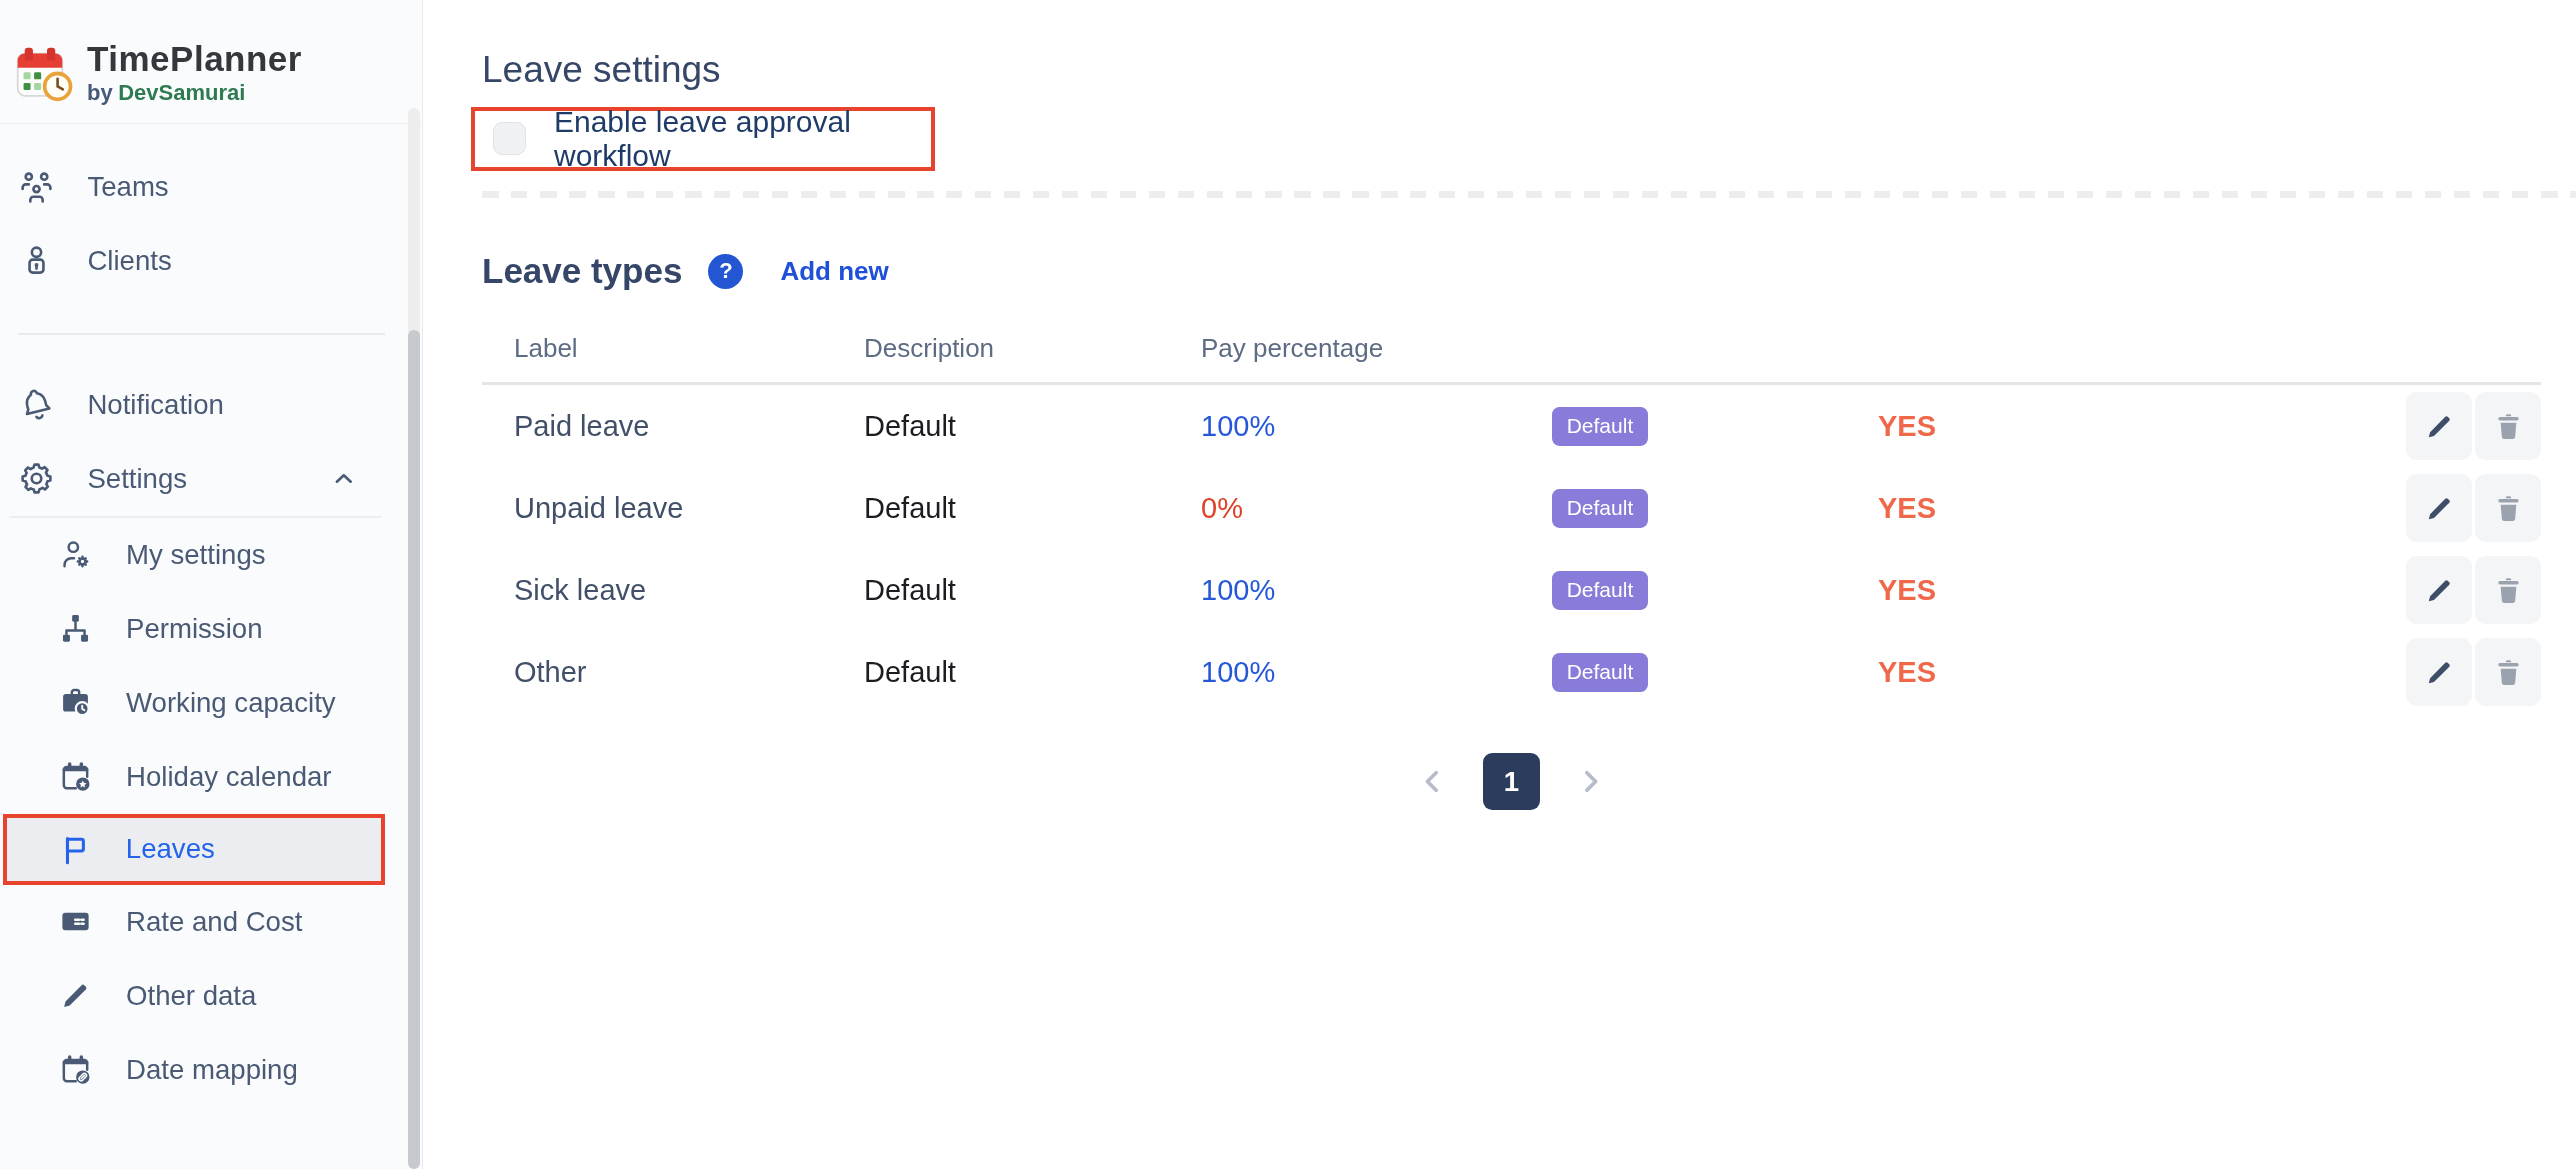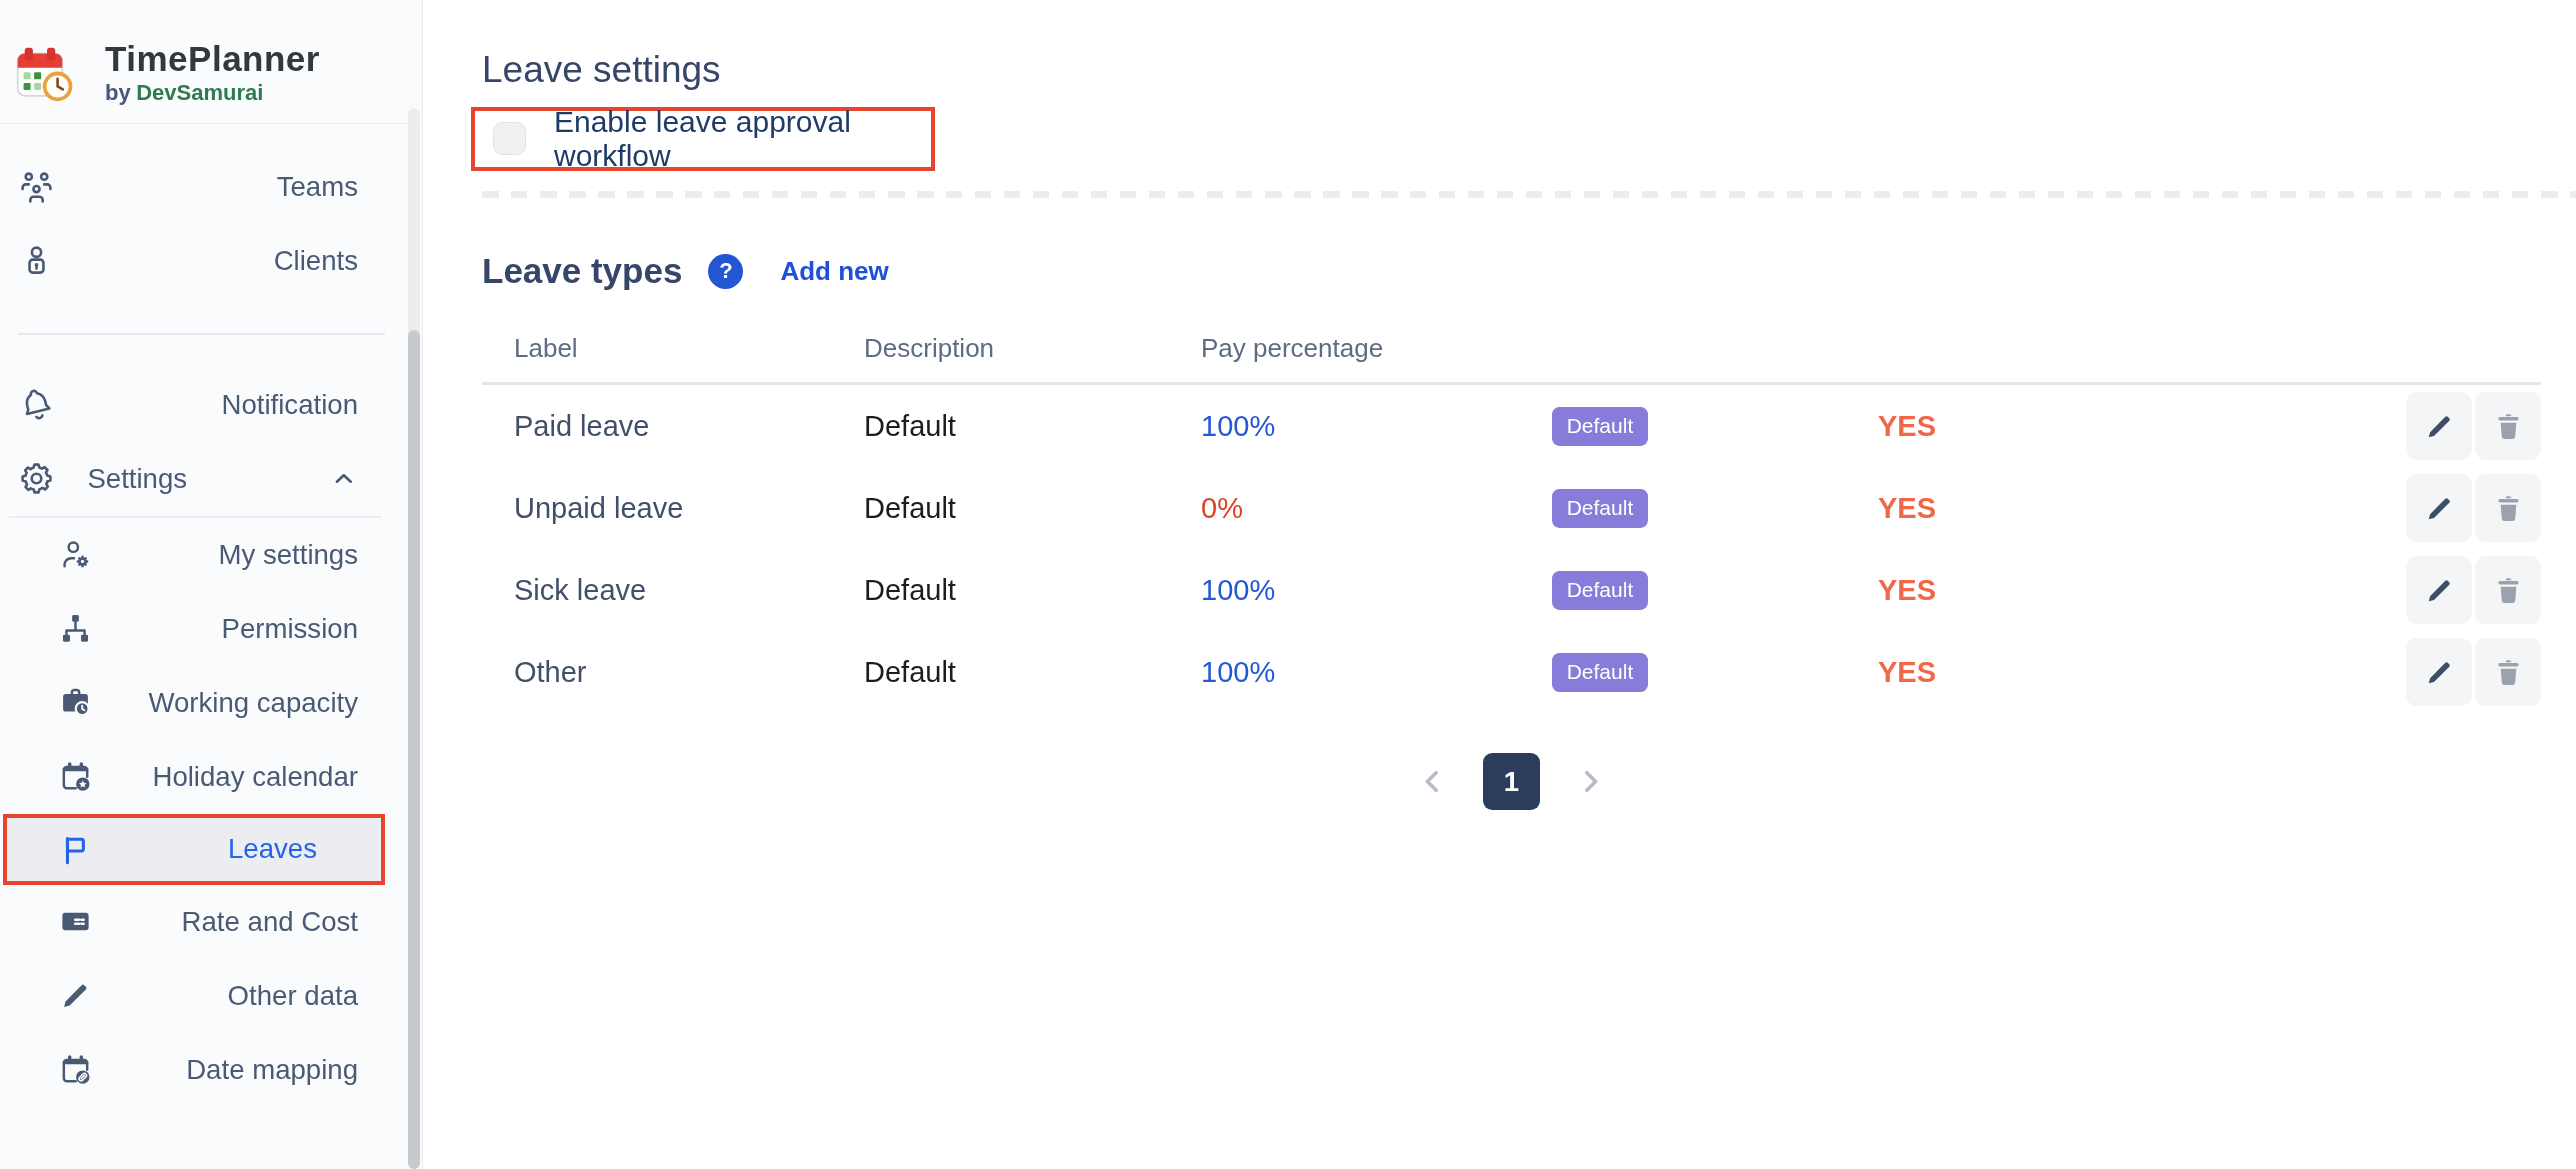--- a/index.html
+++ b/index.html
@@ -13,30 +13,30 @@
   
   .sidebar {
     position:relative; width:423px; height:100%; flex:0 0 423px;
     background:#fafbfc; border-right:1.8px solid #e8eaed;
   }
   .logo-row {
     display:flex; align-items:flex-start; padding:39px 0 0 13px; height:124px;
     border-bottom:1.8px solid #eceef0;
   }
   .logo-icon { width:61px; height:61px; margin-top:3.7px; }
-  .logo-text { margin-left:31px; }
+  .logo-text { margin-left:13px; }
   .app-title { font-size:35px; font-weight:700; color:#34383d; letter-spacing:0.5px; line-height:40px; }
   .byline { font-size:22px; font-weight:700; line-height:27.6px; }
   .byline .by { color:#47587a; }
   .byline .brand { color:#2e7b51; margin-left:5.5px; }
 
   nav { padding-top:26px; }
   .nav-item {
     display:flex; align-items:center; height:74px; padding:0 64px 0 18.4px;
-    color:#4a5a75; font-size:27.6px; cursor:pointer;justify-content:space-between;
+    color:#4a5a75; font-size:27.6px; cursor:pointer;
   }
   .nav-item .nav-icon { width:37px; height:37px; flex:0 0 37px; display:flex; align-items:center; justify-content:center; }
   .nav-item .nav-icon svg { width:37px; height:37px; }
   .nav-item .label { margin-left:32px; white-space:nowrap; }
   .nav-item.child { padding-left:57px; }
   .nav-item.child .nav-icon svg { width:35px; height:35px; }
   .nav-item .chev { margin-left:auto; display:flex; }
   .nav-item .chev svg { width:27.6px; height:27.6px; }
   .nav-divider { height:1.8px; background:#e7e9ec; margin:35px 37px 33px 18.4px; }
   .settings-divider { height:1.8px; background:#eceef1; margin:0 40px 0 9.2px; border-radius:1.8px; }

